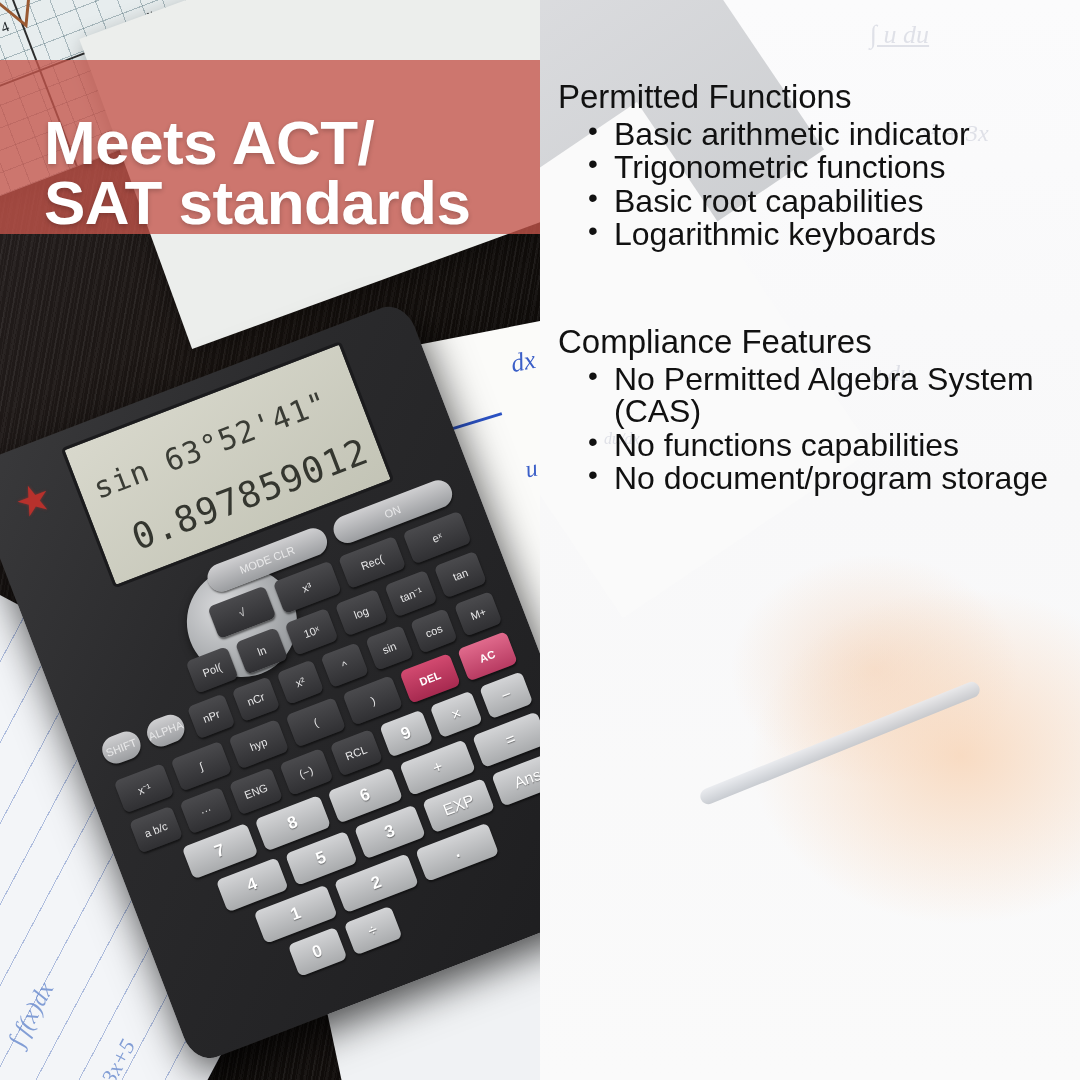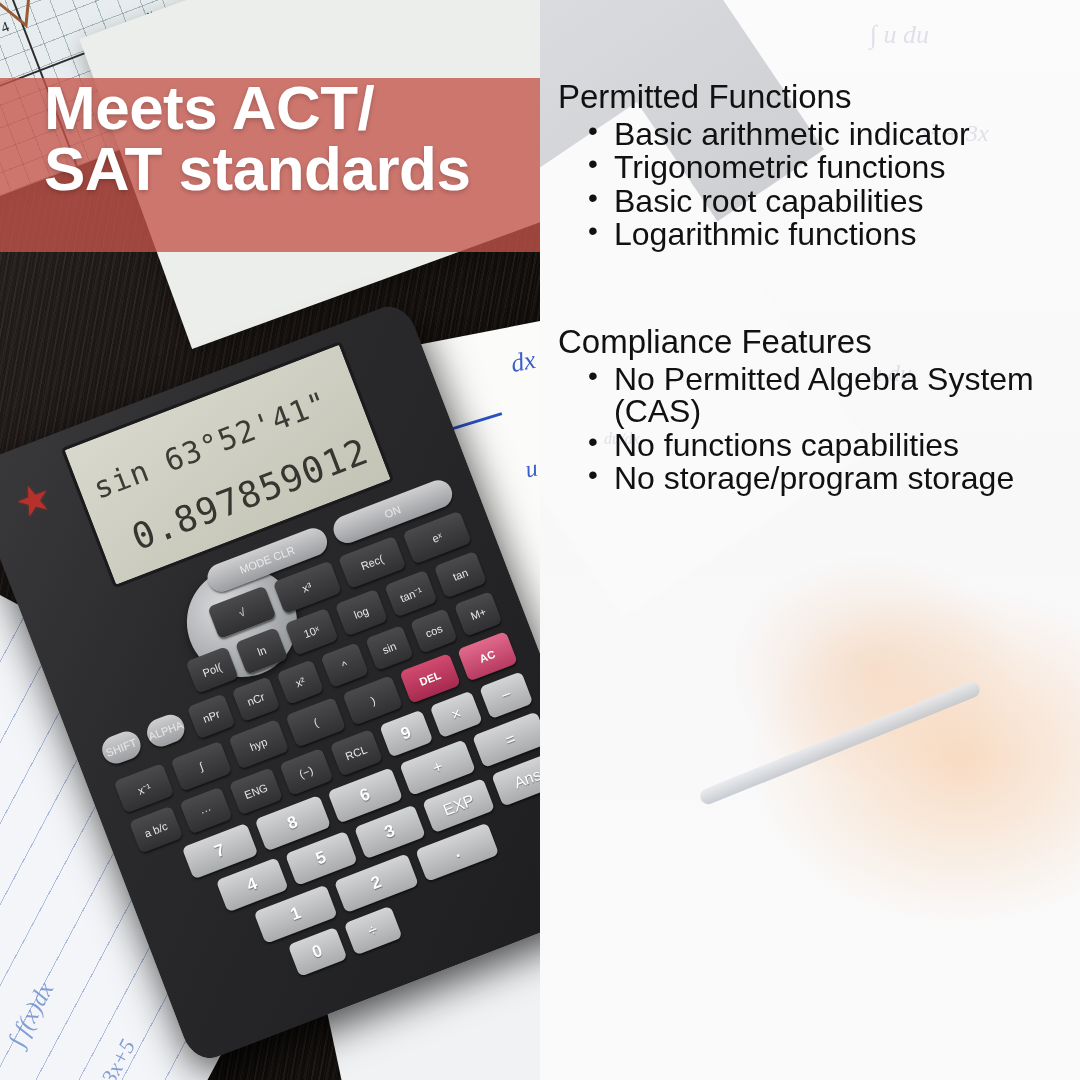--- a/index.html
+++ b/index.html
@@ -88,21 +88,21 @@
   .key.ac  { background:linear-gradient(180deg,#e06a8c,#b83b62); color:#fff; font-weight:bold; }
   .key.round { border-radius:16px; height:28px; background:linear-gradient(180deg,#cfcfd1,#9b9da0); }
   .replay { position:absolute; left:148px; top:188px; width:110px; height:110px; border-radius:50%;
             background:radial-gradient(circle at 38% 32%,#d9dadc,#9b9ea1 70%,#7d8084);
             box-shadow:0 3px 8px rgba(0,0,0,.55); }
   .replay span { position:absolute; inset:0; display:flex; align-items:center; justify-content:center;
                  font-size:8px; color:#6d6f72; letter-spacing:1px; }
 
   
   .banner { position:absolute; left:0; top:60px; width:540px; height:174px;
-            background:rgba(196,84,74,.78); display:flex; align-items:flex-start;margin-top:18px; }
+            background:rgba(196,84,74,.78); display:flex; align-items:flex-end; }
   .banner-text { color:#fff; font-weight:bold; font-size:62px; line-height:.98;
                  padding-left:44px; letter-spacing:-.5px;
                  text-shadow:0 2px 5px rgba(0,0,0,.22); white-space:pre-line; }
 
   
   .text-panel { position:absolute; left:540px; top:0; width:540px; height:1080px;
                 background:#fcfcfc; overflow:hidden; }
   .bg-paper { position:absolute; inset:0;
               background:
                 radial-gradient(ellipse 300px 240px at 78% 70%, rgba(248,214,185,.85), rgba(250,240,232,0) 70%),
@@ -264,44 +264,44 @@
       <div class="banner-text">Meets  ACT/
 SAT standards</div>
     </div>
   </div>
 
   <div class="text-panel">
     <div class="bg-paper"></div>
     <div class="bg-corner"></div>
     <div class="bg-corner2"></div>
     <div class="bg-pen"></div>
-    <span class="bg-scribble" style="left:330px; top:20px; font-size:26px;">∫ u du</span>
+    <span class="bg-scribble" style="left:330px; top:20px; font-size:26px;text-decoration:underline;">∫ u du</span>
     <span class="bg-scribble" style="left:380px; top:120px; font-size:24px;">x² + 3x</span>
     <span class="bg-scribble" style="left:64px;  top:430px; font-size:16px;">du/dx</span>
     <span class="bg-scribble" style="left:330px; top:360px; font-size:24px;">u du</span>
 
     <div class="content">
 
       <div class="section">
         <div class="sec-title">Permitted Functions</div>
         <ul class="bullets">
           <li>Basic arithmetic indicator</li>
           <li>Trigonometric functions</li>
           <li>Basic root capabilities</li>
-          <li>Logarithmic functions</li>
+          <li>Logarithmic keyboards</li>
         </ul>
       </div>
 
       <div class="gap"></div>
 
       <div class="section">
         <div class="sec-title">Compliance Features</div>
         <ul class="bullets">
           <li>No Permitted Algebra System (CAS)</li>
           <li>No functions capabilities</li>
-          <li>No storage/program storage</li>
+          <li>No document/program storage</li>
         </ul>
       </div>
 
     </div>
   </div>
 
 </div>
 
 </body></html>

